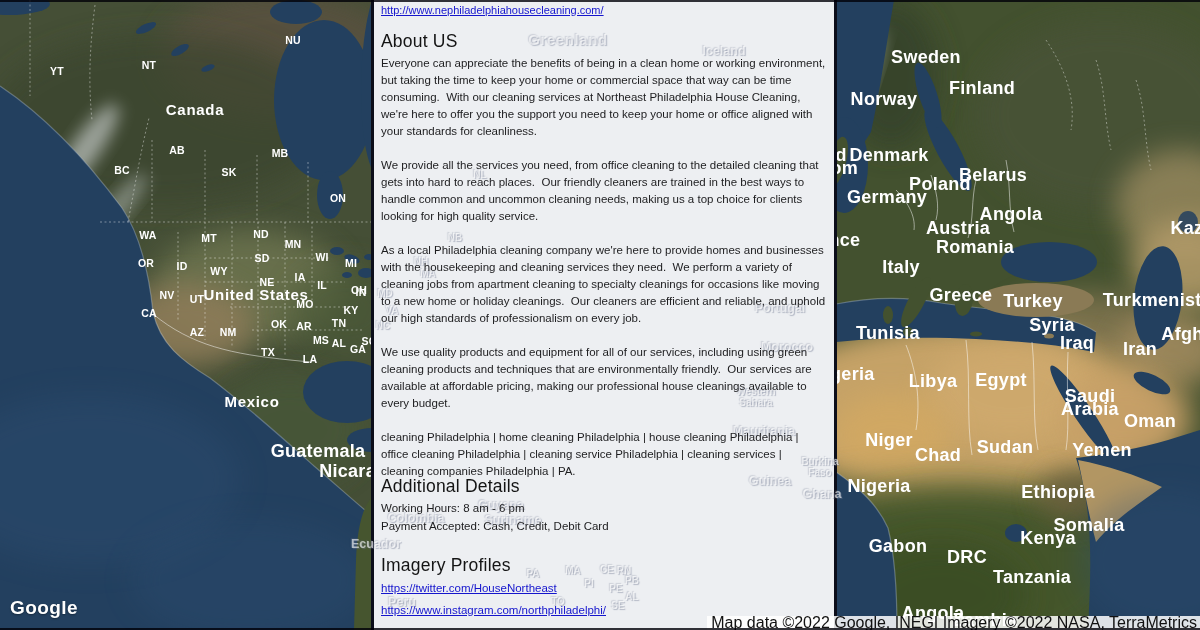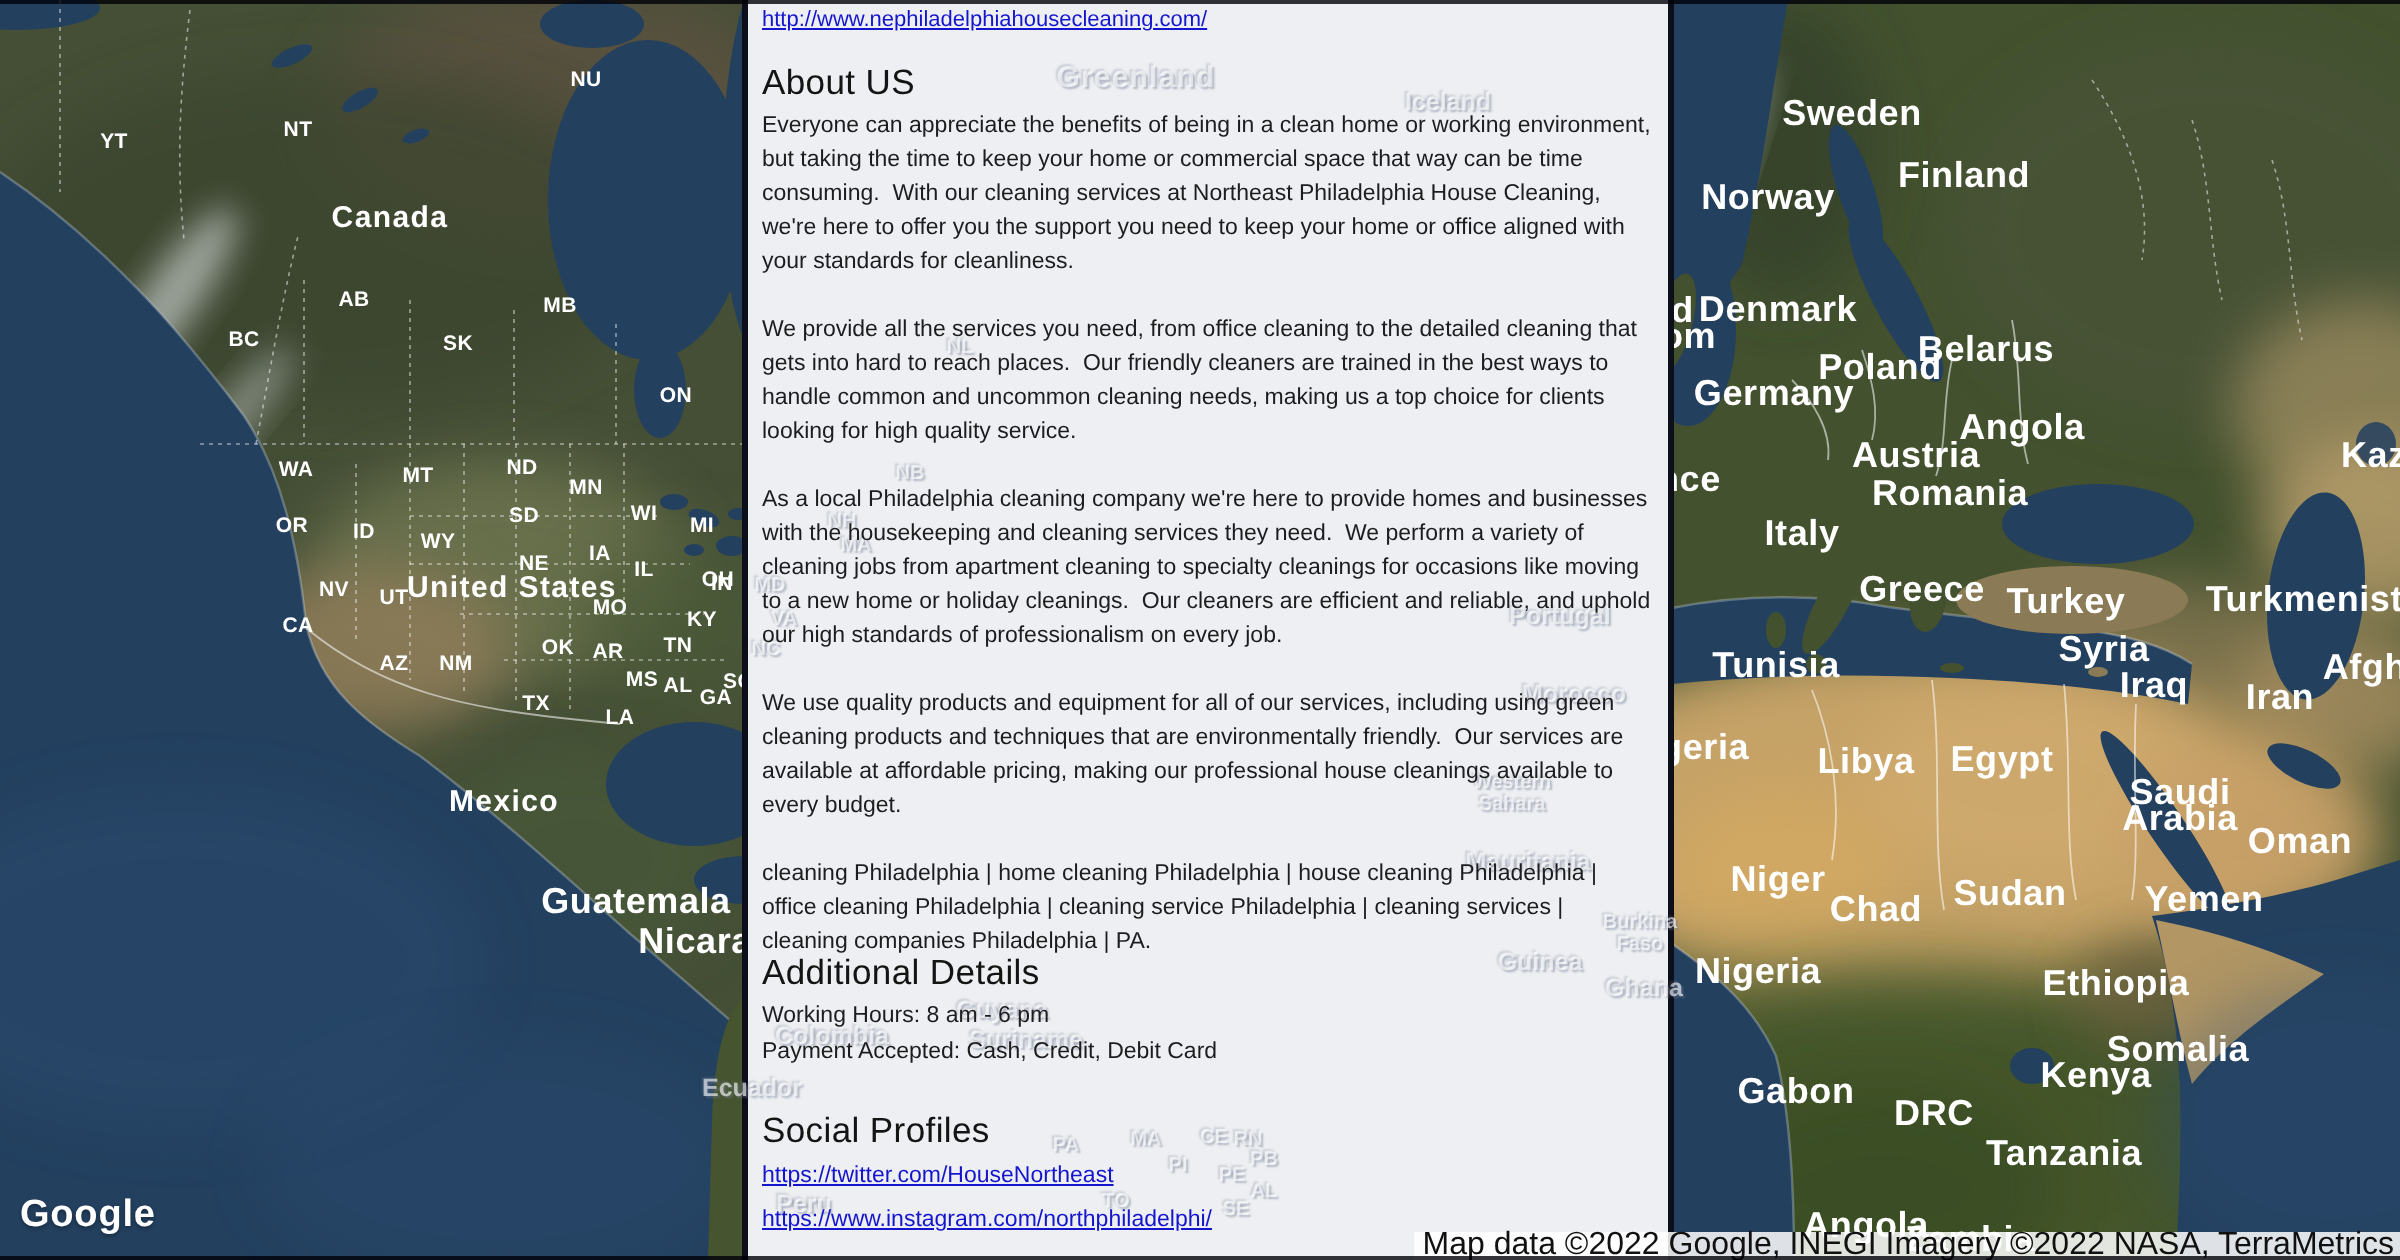--- a/index.html
+++ b/index.html
@@ -305,21 +305,21 @@
     <div>
         <p class="body-par">Everyone can appreciate the benefits of being in a clean home or working environment, but taking the time to keep your home or commercial space that way can be time consuming.  With our cleaning services at Northeast Philadelphia House Cleaning, we're here to offer you the support you need to keep your home or office aligned with your standards for cleanliness.</p>
         <p class="body-par">We provide all the services you need, from office cleaning to the detailed cleaning that gets into hard to reach places.  Our friendly cleaners are trained in the best ways to handle common and uncommon cleaning needs, making us a top choice for clients looking for high quality service.</p>
         <p class="body-par">As a local Philadelphia cleaning company we're here to provide homes and businesses with the housekeeping and cleaning services they need.  We perform a variety of cleaning jobs from apartment cleaning to specialty cleanings for occasions like moving to a new home or holiday cleanings.  Our cleaners are efficient and reliable, and uphold our high standards of professionalism on every job.</p>
         <p class="body-par">We use quality products and equipment for all of our services, including using green cleaning products and techniques that are environmentally friendly.  Our services are available at affordable pricing, making our professional house cleanings available to every budget.</p>
       </div>
     <p class="body-par tight">cleaning Philadelphia | home cleaning Philadelphia | house cleaning Philadelphia | office cleaning Philadelphia | cleaning service Philadelphia | cleaning services | cleaning companies Philadelphia | PA.</p>
     <h2 class="sec">Additional Details</h2>
     <p class="detail-line">Working Hours: 8 am - 6 pm</p>
     <p class="detail-line">Payment Accepted: Cash, Credit, Debit Card</p>
-    <h2 class="sec mt22">Social Profiles</h2>
+    <h2 class="sec mt22">Imagery Profiles</h2>
     <div class="social-links">
         <a class="social-link">https://twitter.com/HouseNortheast</a>
         <a class="social-link">https://www.instagram.com/northphiladelphi/</a>
       </div>
   </div>
 
   <div class="attribution">Map data ©2022 Google, INEGI Imagery ©2022 NASA, TerraMetrics</div>
 
   <div class="edge edge-top"></div>
   <div class="edge edge-bottom"></div>

